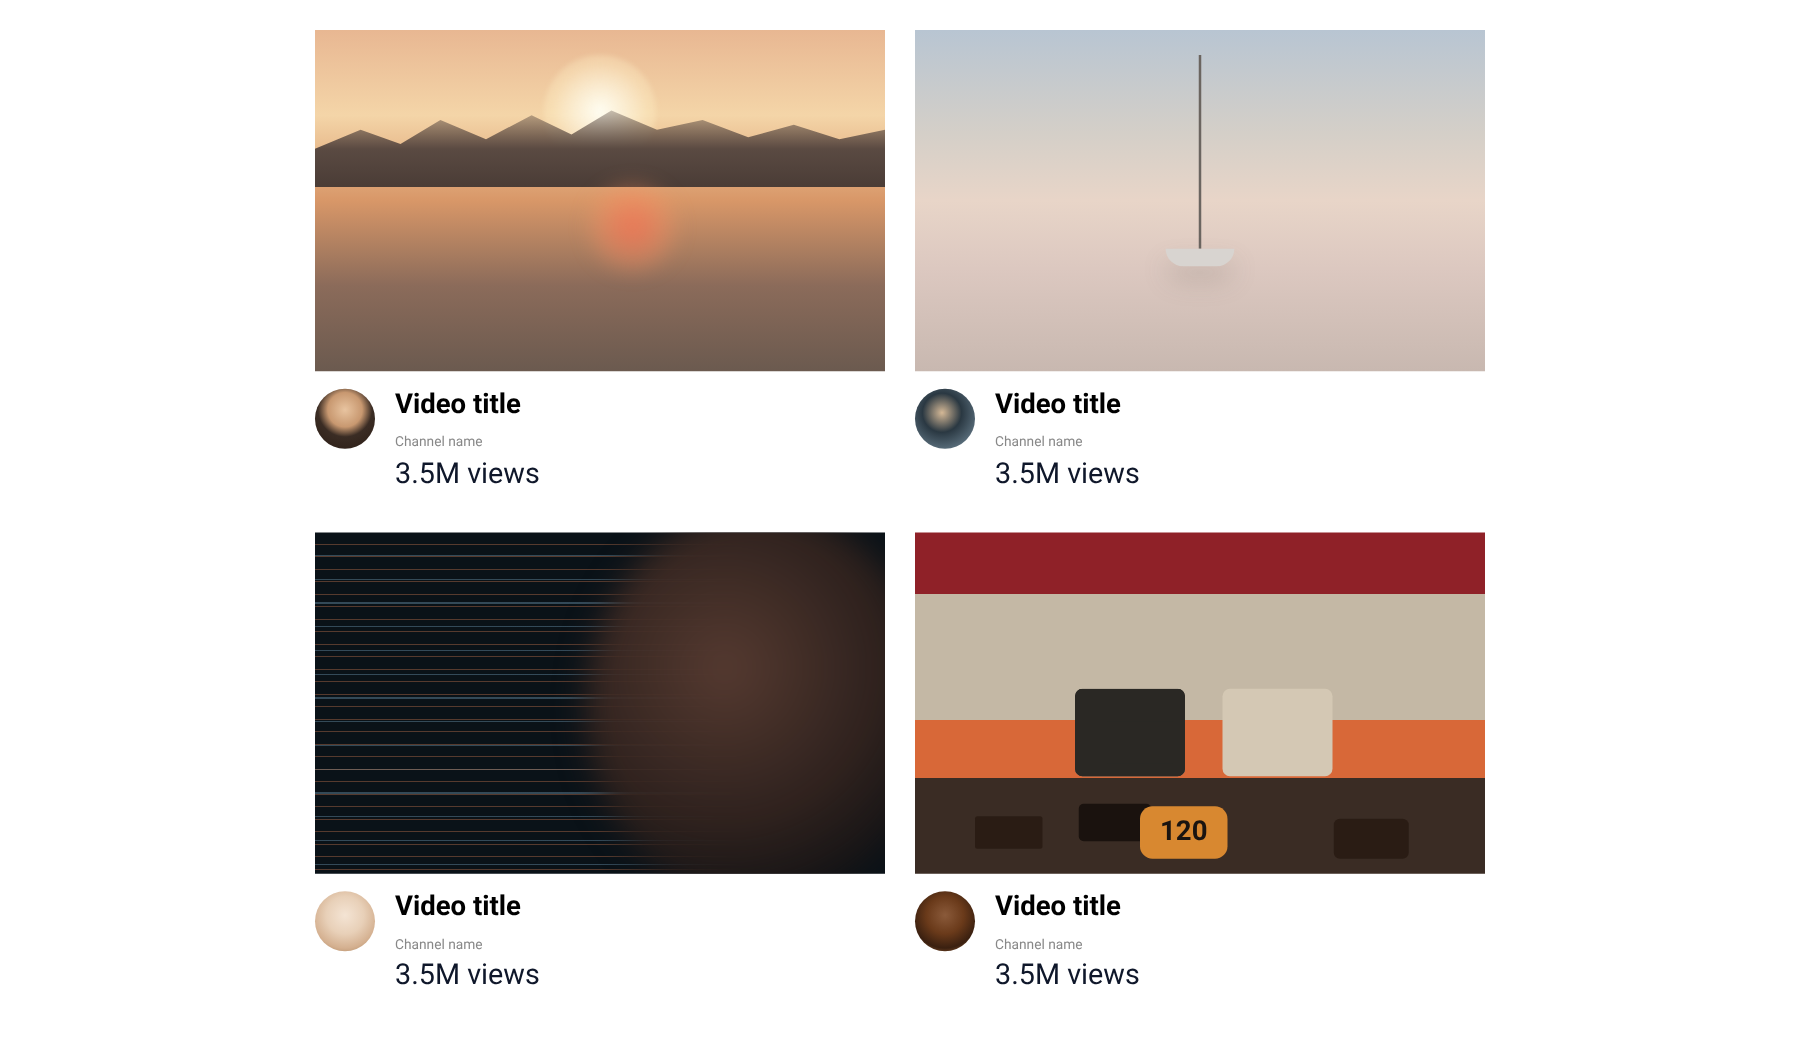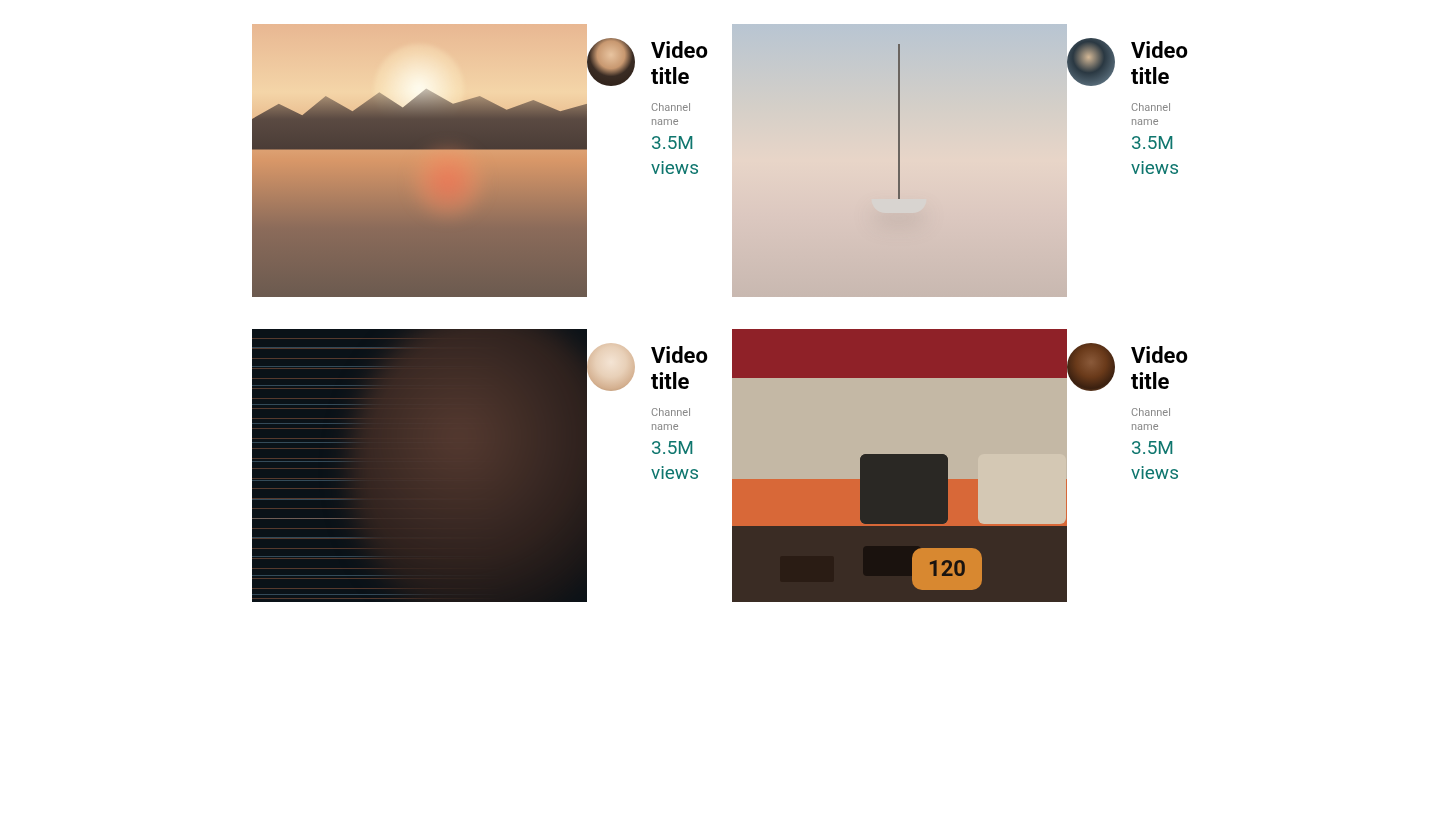--- a/index.html
+++ b/index.html
@@ -19,20 +19,21 @@
     .grid {
       display: grid;
       grid-template-columns: repeat(2, 456px);
       gap: 32px 24px;
       padding: 24px;
       justify-content: center;
     }
     
     .video-card {
       display: flex;
+      flex-direction: column;
     }
     
     .thumbnail {
       width: 456px;
       height: 273px;
       background: #888;
       cursor: pointer;
       position: relative;
       overflow: hidden;
     }
@@ -176,22 +177,22 @@
     }
     
     .channel-name {
       font-size: 11px;
       color: #888888;
       line-height: 1.3;
       cursor: pointer;
     }
     
     .views {
-      font-size: 19px;
-      color: #0f766e;
+      font-size: 23px;
+      color: #0f172a;
       line-height: 1.3;
     }
   </style>
 </head>
 <body>
 
 <div class="grid">
 
   <div class="video-card">
     <div class="thumbnail thumb-0">

